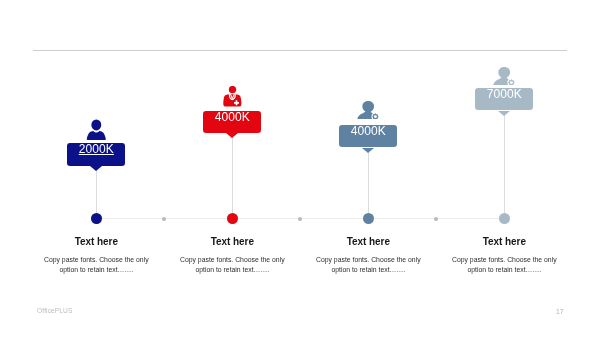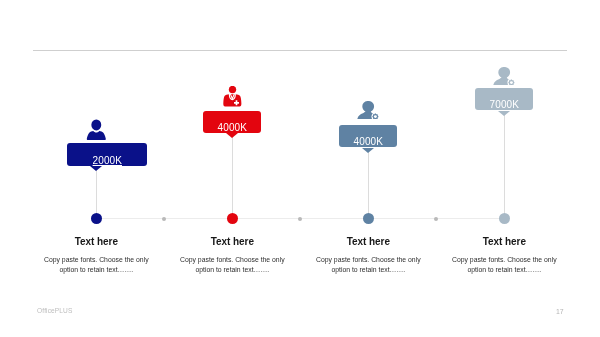--- a/index.html
+++ b/index.html
@@ -11,22 +11,22 @@
   .topline{position:absolute;left:33px;top:49.9px;width:534px;height:1.2px;background:#cfcfcf;}
   .axis{position:absolute;left:96.3px;top:218px;width:408px;height:1px;background:#ececec;}
 
   .dot{position:absolute;border-radius:50%;}
   .dot.big{width:11.4px;height:11.4px;}
   .dot.small{width:4px;height:4px;}
 
   .stem{position:absolute;width:1px;background:#dcdcdc;}
 
   .badge{position:absolute;height:22.3px;border-radius:3px;
-         display:flex;align-items:flex-end;justify-content:center;
-         color:#ffffff;font-size:10px;letter-spacing:0.1px;line-height:1;}
+         display:flex;align-items:flex-start;justify-content:center;
+         color:#ffffff;font-size:12px;letter-spacing:0.1px;line-height:1;}
   .tail{position:absolute;width:0;height:0;
         border-left:6.2px solid transparent;border-right:6.2px solid transparent;}
 
   .icon{position:absolute;line-height:0;}
 
   .tt{position:absolute;text-align:center;width:160px;}
   .tt .h{font-size:10px;font-weight:bold;color:#181818;letter-spacing:-0.05px;}
   .tt .b{margin-top:8px;font-size:6.85px;color:#2e2e2e;line-height:10.1px;
          padding:0 26px;}
 
@@ -44,21 +44,21 @@
       <div class="dot small" style="left:298.3px;top:216.8px;background:#b9b9b9;"></div>
       <div class="dot small" style="left:434.3px;top:216.8px;background:#b9b9b9;"></div>
     </div>
   <div id="milestones">
       <div class="group">
         <div class="stem" style="left:95.8px;top:165.60000000000002px;height:52.69999999999999px;background:#dcdcdc;"></div>
         <div class="icon" style="left:86px;top:118.6px;width:20.6px;height:21.2px;"><svg width="20.6" height="21.2" viewBox="0 0 20.6 21.2" preserveAspectRatio="none">
       <ellipse cx="10.3" cy="5.95" rx="4.95" ry="5.45" fill="#0A1189"></ellipse>
       <path d="M7.4 11.9 C5.5 12.2 4.35 12.7 3.5 13.5 C2.5 14.5 1.3 17.1 0.8 19.7 C0.65 20.55 0.9 21.1 1.85 21.1 H18.75 C19.7 21.1 19.95 20.55 19.8 19.7 C19.3 17.1 18.1 14.5 17.1 13.5 C16.25 12.7 15.1 12.2 13.2 11.9 C12.55 12.85 11.5 13.4 10.3 13.4 C9.1 13.4 8.05 12.85 7.4 11.9 Z" fill="#0A1189"></path>
     </svg></div>
-        <div class="badge" style="left:67.3px;top:143.3px;width:80px;background:#0A1189;text-decoration:underline;">
+        <div class="badge" style="left:67.3px;top:143.3px;width:58px;background:#0A1189;text-decoration:underline;">
           <span>2000K</span>
         </div>
         <div class="tail" style="left:90.1px;top:165.60000000000002px;border-top:5.4px solid #0A1189;"></div>
         <div class="dot big" style="left:90.6px;top:212.60000000000002px;background:#0A1189;"></div>
         <div class="tt" style="left:16.299999999999997px;top:236px;">
           <div class="h">Text here</div>
           <div class="b">Copy paste fonts. Choose the only option to retain text…….</div>
         </div>
       </div>
       <div class="group">

